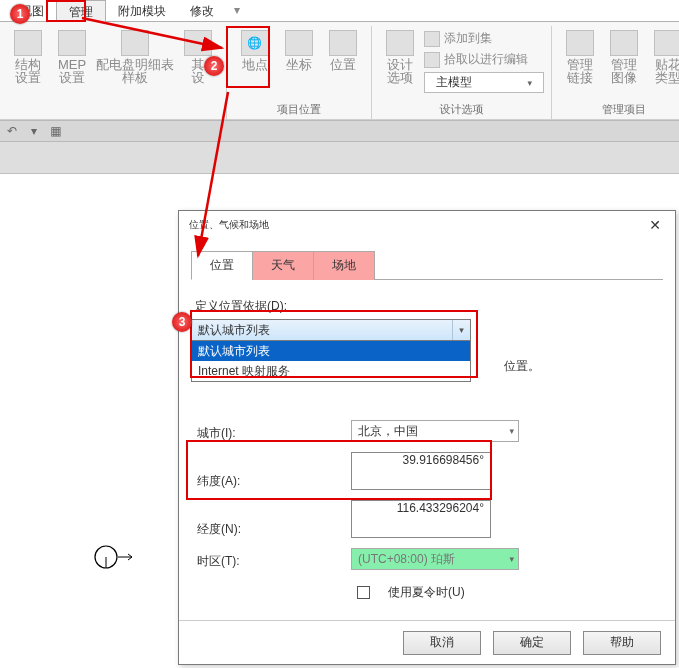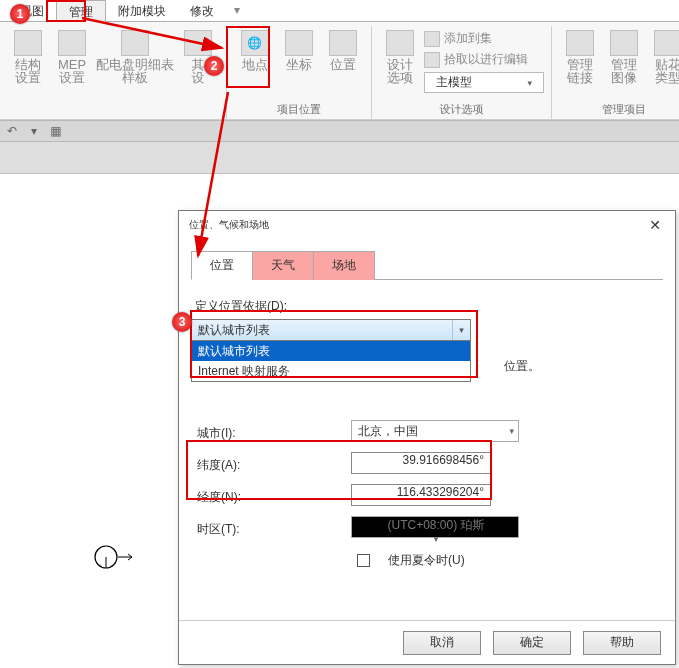--- a/index.html
+++ b/index.html
@@ -49,22 +49,22 @@
 .combo-list { width: 280px; border: 1px solid #7a7a7a; border-top: none; background: #fff; }
 .combo-opt { height: 20px; padding: 0 6px; display: flex; align-items: center; }
 .combo-opt.selected { background: #0a63c7; color: #fff; }
 .info-text { position: absolute; left: 504px; top: 358px; font-size: 12px; }
 
 .form-rows { margin-top: 38px; display: flex; flex-direction: column; gap: 10px; }
 .form-row { display: flex; align-items: flex-end; }
 .form-row .lbl { width: 160px; padding-left: 6px; }
 .select-ctl { width: 168px; height: 22px; border: 1px solid #aaa; background: #fff; display: flex; align-items: center; justify-content: space-between; padding: 0 4px 0 6px; }
 .select-ctl .caret { font-size: 9px; color: #666; }
-.text-input { width: 140px; height: 22px; border: 1px solid #888; background: #fff; text-align: right; padding: 0 6px; }
-.readonly { background: #000000; color: #777; flex-direction: column; }
+.text-input { width: 140px; height: 38px; border: 1px solid #888; background: #fff; text-align: right; padding: 0 6px; }
+.readonly { background: #86efac; color: #777; }
 .checkbox-row { display: flex; align-items: center; gap: 18px; margin-top: 14px; margin-left: 166px; }
 .chk { width: 13px; height: 13px; border: 1px solid #555; background: #fff; }
 
 .dialog-footer { height: 44px; border-top: 1px solid #ccc; display: flex; align-items: center; justify-content: flex-end; gap: 12px; padding: 0 14px; }
 .btn { width: 78px; height: 24px; border: 1px solid #8a8a8a; background: linear-gradient(#f5f5f5,#e3e3e3); display: flex; align-items: center; justify-content: center; }
 
 
 .callout { position: absolute; width: 20px; height: 20px; border-radius: 50%; background: radial-gradient(#ff6b6b,#d40000); color: #fff; font-weight: bold; display: flex; align-items: center; justify-content: center; font-size: 12px; z-index: 50; box-shadow: 0 0 2px rgba(0,0,0,0.5); }
 .red-box { position: absolute; border: 2px solid #e00000; z-index: 40; pointer-events: none; }
 svg.arrows { position: absolute; left: 0; top: 0; pointer-events: none; z-index: 45; }

